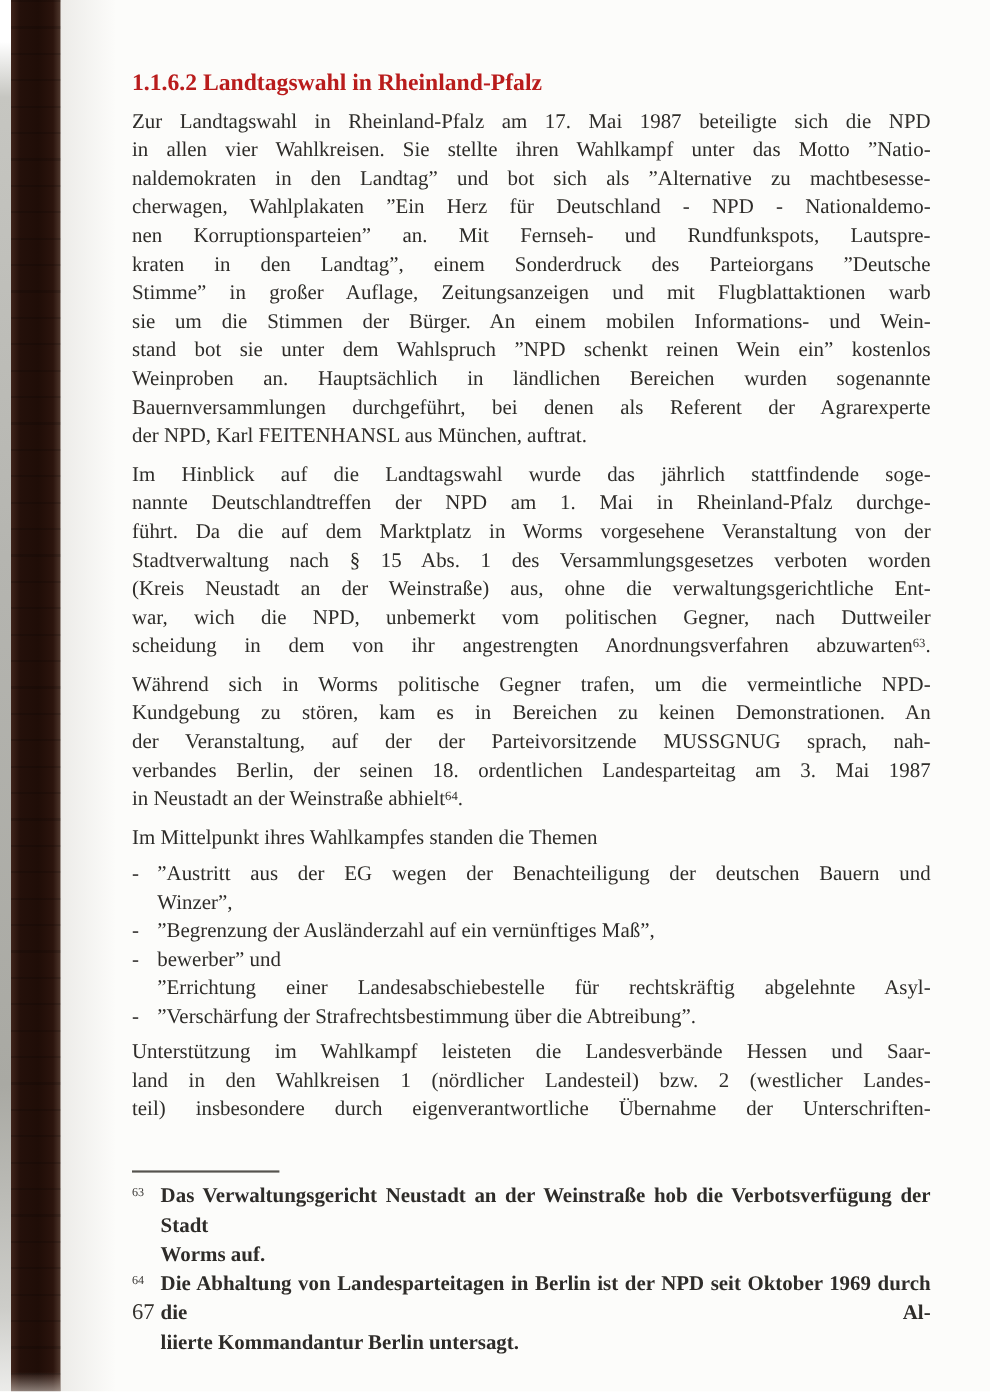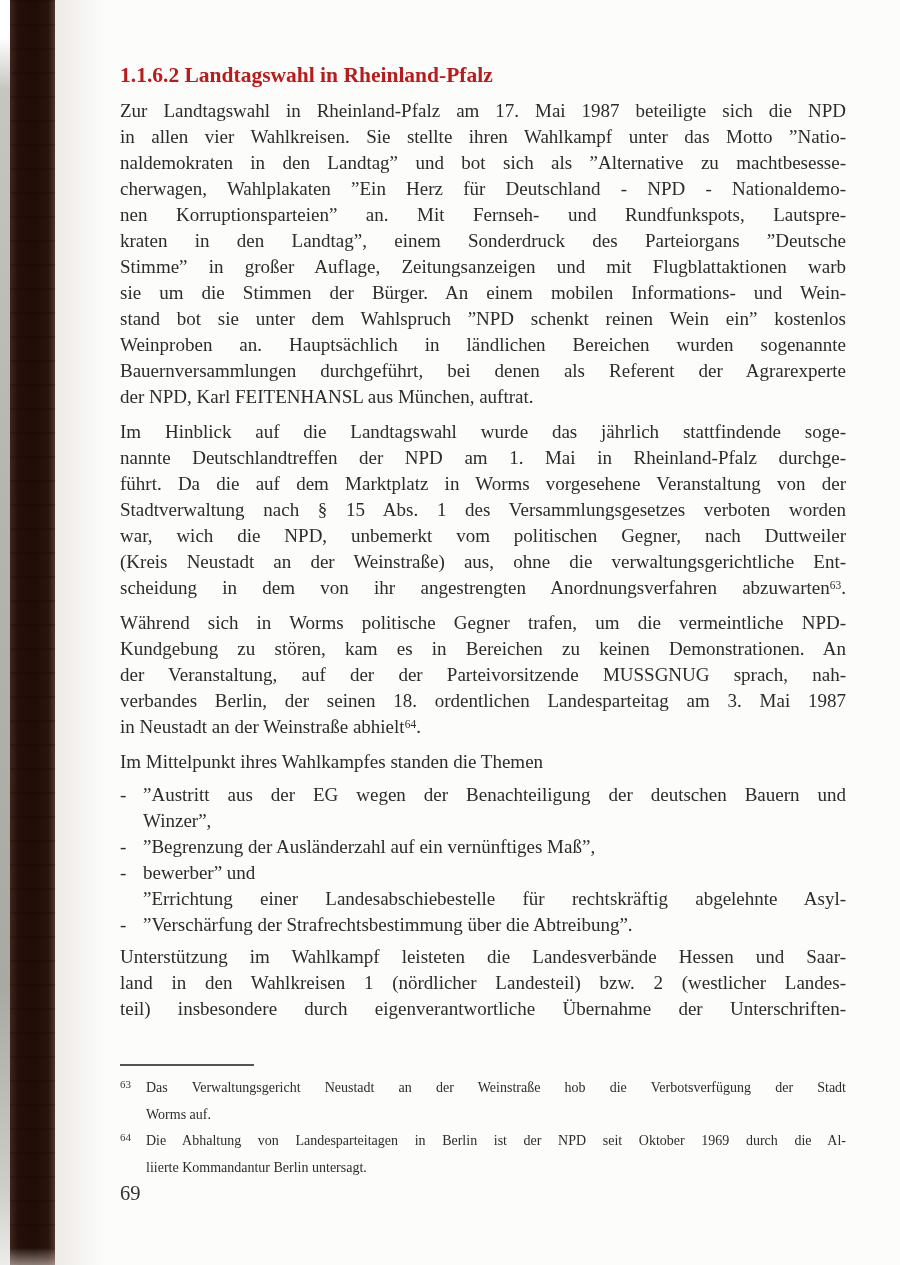--- a/index.html
+++ b/index.html
@@ -41,21 +41,21 @@
   .topics { margin:0 0 6px 0; }
   .topic { display:flex; }
   .dash { flex:none; width:23px; font-size:19px; line-height:26px; }
   .topic-lines { flex:1; min-width:0; }
 
   .footnotes-block { position:absolute; left:120px; top:1064px; width:726px; }
   .fn-rule { width:134px; height:0; border-top:2px solid #55534e; margin:0 0 9px 0; }
   .footnote { display:flex; }
   .fn-marker { flex:none; width:26px; font-size:11px; line-height:26.5px; position:relative; top:-4px; color:#3a3835; }
   .fn-lines { flex:1; min-width:0; }
-  .fn-line { font-size:14px; line-height:26.5px; text-align:justify; text-align-last:justify; }
+  .fn-line { font-size:19px; line-height:26.5px; text-align:justify; text-align-last:justify;font-weight:bold; }
   .fn-line.short { text-align-last:left; }
 
   .page-number { position:absolute; left:120px; top:1182px; font-size:20.5px; color:#34322e; }
 </style>
 </head>
 <body>
 
 <div class="page">
 
   <div class="edge-sliver"></div>
@@ -79,22 +79,22 @@
       <div class="line">Weinproben an. Hauptsächlich in ländlichen Bereichen wurden sogenannte</div>
       <div class="line">Bauernversammlungen durchgeführt, bei denen als Referent der Agrarexperte</div>
       <div class="line short">der NPD, Karl FEITENHANSL aus München, auftrat.</div>
     </div>
 
     <div class="para">
       <div class="line">Im Hinblick auf die Landtagswahl wurde das jährlich stattfindende soge-</div>
       <div class="line">nannte Deutschlandtreffen der NPD am 1. Mai in Rheinland-Pfalz durchge-</div>
       <div class="line">führt. Da die auf dem Marktplatz in Worms vorgesehene Veranstaltung von der</div>
       <div class="line">Stadtverwaltung nach § 15 Abs. 1 des Versammlungsgesetzes verboten worden</div>
+      <div class="line">(Kreis Neustadt an der Weinstraße) aus, ohne die verwaltungsgerichtliche Ent-</div>
       <div class="line">war, wich die NPD, unbemerkt vom politischen Gegner, nach Duttweiler</div>
-      <div class="line">(Kreis Neustadt an der Weinstraße) aus, ohne die verwaltungsgerichtliche Ent-</div>
       <div class="line"><span>scheidung in dem von ihr angestrengten Anordnungsverfahren abzuwarten</span><sup class="ref">63</sup><span>.</span></div>
     </div>
 
     <div class="para">
       <div class="line">Während sich in Worms politische Gegner trafen, um die vermeintliche NPD-</div>
       <div class="line">Kundgebung zu stören, kam es in Bereichen zu keinen Demonstrationen. An</div>
       <div class="line">der Veranstaltung, auf der der Parteivorsitzende MUSSGNUG sprach, nah-</div>
       <div class="line">verbandes Berlin, der seinen 18. ordentlichen Landesparteitag am 3. Mai 1987</div>
       <div class="line short"><span>in Neustadt an der Weinstraße abhielt</span><sup class="ref">64</sup><span>.</span></div>
     </div>
@@ -149,15 +149,15 @@
     </div>
     <div class="footnote">
       <span class="fn-marker">64</span>
       <div class="fn-lines">
         <div class="fn-line">Die Abhaltung von Landesparteitagen in Berlin ist der NPD seit Oktober 1969 durch die Al-</div>
         <div class="fn-line short">liierte Kommandantur Berlin untersagt.</div>
       </div>
     </div>
   </div>
 
-  <div class="page-number">69</div>
+  <div class="page-number">67</div>
 
 </div>
 
 </body></html>

